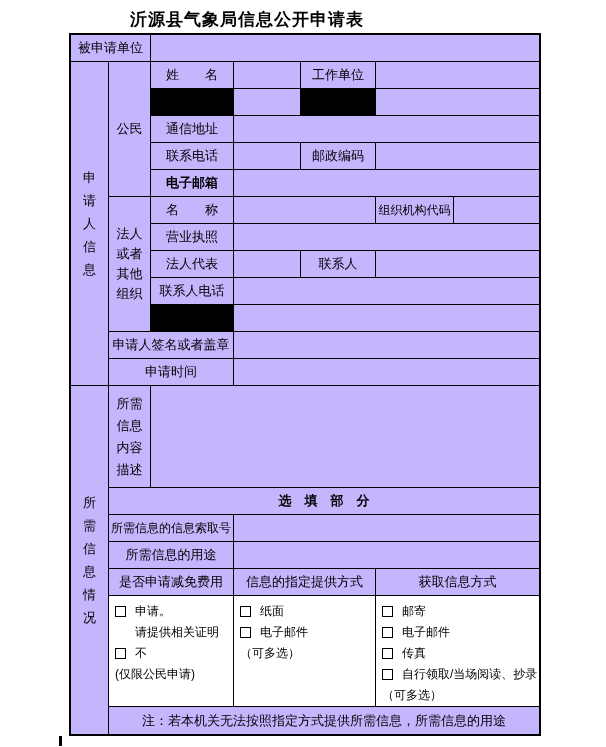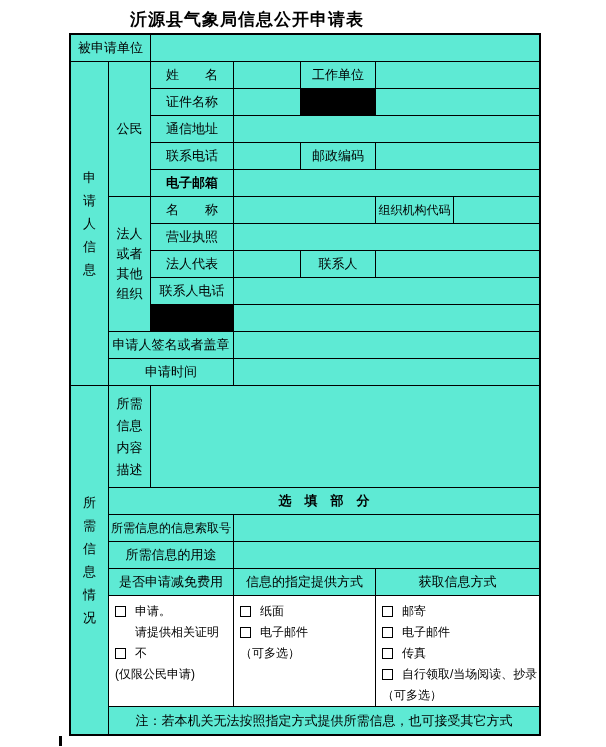--- a/index.html
+++ b/index.html
@@ -14,21 +14,21 @@
 
   .form-grid {
     position:absolute; left:69px; top:33px;
     display:grid;
     grid-template-columns:37px 41px 82px 66px 74px 77px 85px;
     grid-template-rows:26px 26px 26px 26px 26px 26px 26px 26px 26px 26px 26px 26px 26px 101px 26px 26px 26px 26px 110px 27px;
     gap:1px; background:#000; border:2px solid #000;
   }
 
   .cell {
-    background:#5eead4; display:flex; align-items:center; justify-content:center;
+    background:#c4b5fd; display:flex; align-items:center; justify-content:center;
     font-size:13px; line-height:1.2; overflow:hidden;
   }
   .tight { font-size:12px; }
   .vtext { word-break:break-all; text-align:center; }
   .w1 { width:15px; line-height:23px; }
   .w2 { width:28px; line-height:20px; }
   .w2d { width:28px; line-height:22px; }
   .bold { font-weight:bold; }
   .top-left { align-items:flex-start; justify-content:flex-start; padding:5px 6px; }
 
@@ -63,21 +63,20 @@
   <div class="cell" style="grid-column:2/3; grid-row:2/7;">公民</div>
   <div class="cell" style="grid-column:2/3; grid-row:7/12;">
     <span class="vtext w2">法人或者其他组织</span>
   </div>
 
   <div class="cell" style="grid-column:3/4; grid-row:2;">姓　　名</div>
   <div class="cell" style="grid-column:4/5; grid-row:2;"></div>
   <div class="cell" style="grid-column:5/6; grid-row:2;">工作单位</div>
   <div class="cell" style="grid-column:6/8; grid-row:2;"></div>
 
-  <div class="cell" style="grid-column:3/4; grid-row:3;">证件名称</div>
   <div class="cell" style="grid-column:4/5; grid-row:3;"></div>
   <div class="cell" style="grid-column:6/8; grid-row:3;"></div>
 
   <div class="cell" style="grid-column:3/4; grid-row:4;">通信地址</div>
   <div class="cell" style="grid-column:4/8; grid-row:4;"></div>
 
   <div class="cell" style="grid-column:3/4; grid-row:5;">联系电话</div>
   <div class="cell" style="grid-column:4/5; grid-row:5;"></div>
   <div class="cell" style="grid-column:5/6; grid-row:5;">邮政编码</div>
   <div class="cell" style="grid-column:6/8; grid-row:5;"></div>
@@ -172,17 +171,17 @@
     </div>
     <div class="opt-line">
       <span class="box"></span>
       <span>自行领取/当场阅读、抄录</span>
     </div>
     <div class="opt-line">
       <span>（可多选）</span>
     </div>
   </div>
 
-  <div class="cell" style="grid-column:2/8; grid-row:20;">注：若本机关无法按照指定方式提供所需信息，也可接受其它方式</div>
+  <div class="cell" style="grid-column:2/8; grid-row:20;">注：若本机关无法按照指定方式提供所需信息，所需信息的用途</div>
 
 </div>
 
 <div class="cursor-mark"></div>
 
 </body></html>

